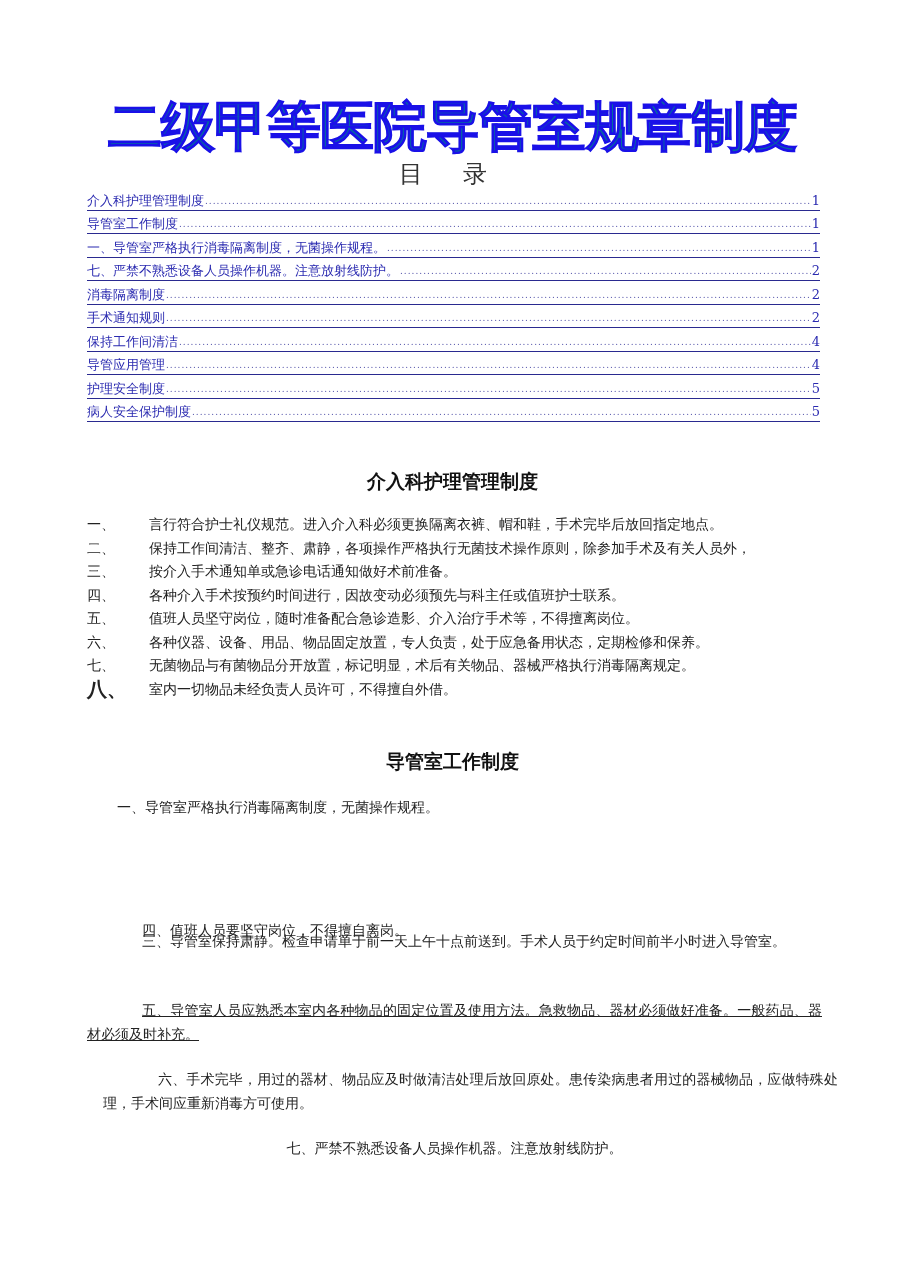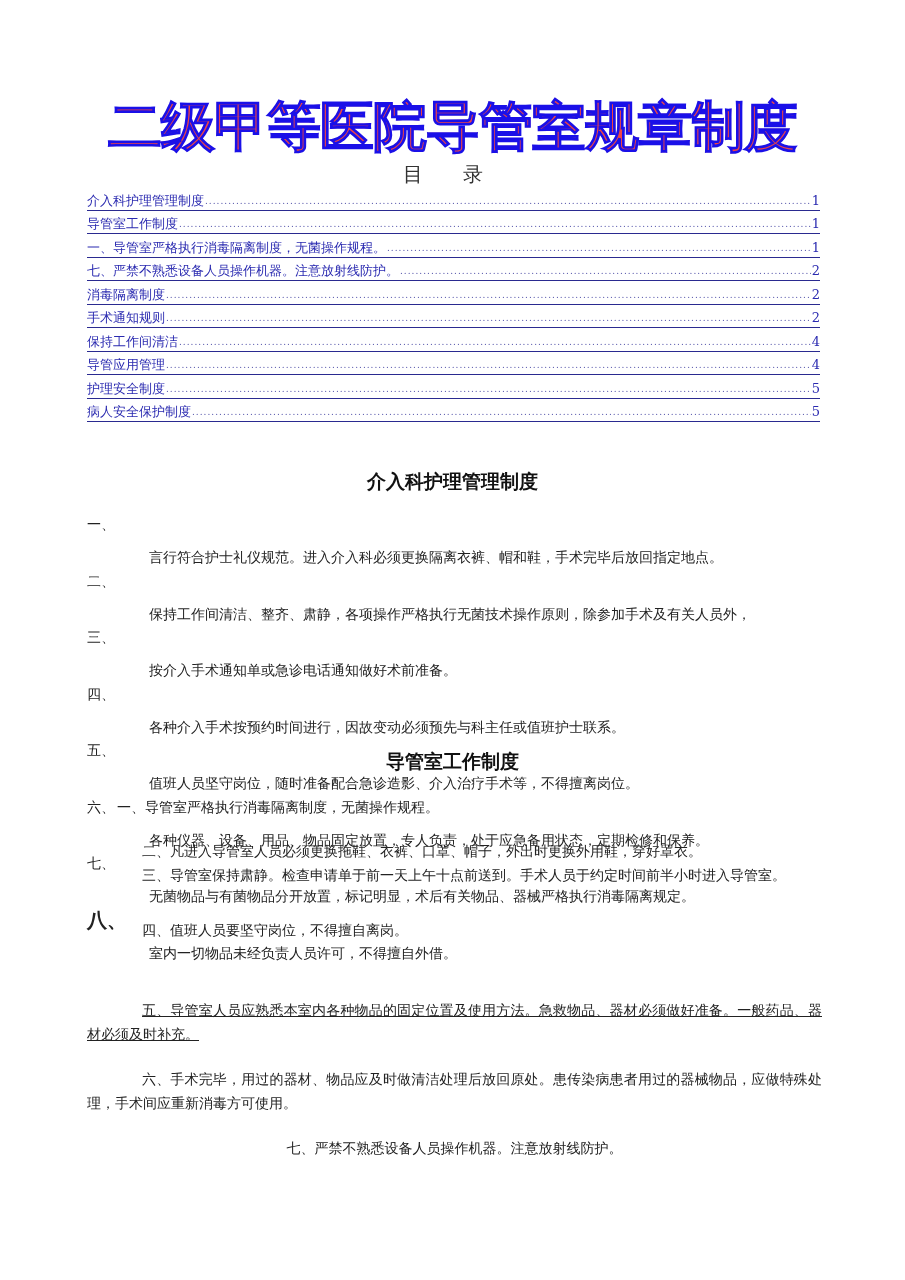--- a/index.html
+++ b/index.html
@@ -23,30 +23,30 @@
     }
     .doc-title {
       position: absolute;
       left: 0; right: 0;
       top: 92px;
       text-align: center;
       font-family: "DejaVu Sans", "Liberation Sans", sans-serif;
       font-weight: bold;
       font-size: 54px;
       line-height: 70px;
-      color: #ef4444;
+      color: #0369a1;
       letter-spacing: -1px;
       -webkit-text-stroke: 1px #1a10e8;
     }
     .toc-heading {
       position: absolute;
       left: 0; right: 17px;
       top: 161px;
       text-align: center;
-      font-size: 20px;
+      font-size: 24px;
       line-height: 26px;
       color: #333;
       letter-spacing: 2px;
     }
     .toc-heading .gap { display: inline-block; width: 38px; }
     .toc {
       position: absolute;
       left: 87px;
       width: 733px;
       top: 187px;
@@ -102,21 +102,21 @@
     }
     .list1 .num {
       width: 62px;
       flex: none;
     }
     .list1 .num.big {
       font-family: "DejaVu Sans", "Liberation Sans", sans-serif;
       font-weight: bold;
       font-size: 20px;
     }
-    .list1 .txt { flex: 1; margin-top: 33px; }
+    .list1 .txt { flex: 1; }
     .list1 .cont {
       padding-left: 32px;
       line-height: 23.5px;
     }
     .para {
       position: absolute;
       left: 87px;
       width: 735px;
       font-size: 14px;
       line-height: 24px;
@@ -224,20 +224,19 @@
     </div>
     <div class="item">
       <span class="num big">八、</span>
       <span class="txt">室内一切物品未经负责人员许可，不得擅自外借。</span>
     </div>
   </div>
 
   <div class="section-heading" style="top:748px;">导管室工作制度</div>
 
   <div class="para indent1" style="top:795px;">一、导管室严格执行消毒隔离制度，无菌操作规程。</div>
-  <div class="para indent2" style="top:839px;">二、凡进入导管室人员必须更换拖鞋、衣裤、口罩、帽子，外出时更换外用鞋，穿好罩衣。</div>
-  <div class="para indent2" style="top:863px;">三、导管室保持肃静。检查申请单于前一天上午十点前送到。手术人员于约定时间前半小时进入导管室。</div>
+  <div class="para indent2" style="top:929px;">三、导管室保持肃静。检查申请单于前一天上午十点前送到。手术人员于约定时间前半小时进入导管室。</div>
   <div class="para indent2" style="top:918px;">四、值班人员要坚守岗位，不得擅自离岗。</div>
   <div class="para indent2" style="top:998px;text-decoration:underline;">五、导管室人员应熟悉本室内各种物品的固定位置及使用方法。急救物品、器材必须做好准备。一般药品、器材必须及时补充。</div>
-  <div class="para indent2" style="top:1067px;">六、手术完毕，用过的器材、物品应及时做清洁处理后放回原处。患传染病患者用过的器械物品，应做特殊处理，手术间应重新消毒方可使用。</div>
+  <div class="para indent2" style="top:1067px;margin-left:16px;">六、手术完毕，用过的器材、物品应及时做清洁处理后放回原处。患传染病患者用过的器械物品，应做特殊处理，手术间应重新消毒方可使用。</div>
   <div class="para center" style="top:1136px;">七、严禁不熟悉设备人员操作机器。注意放射线防护。</div>
 
 </div>
 
 </body></html>

